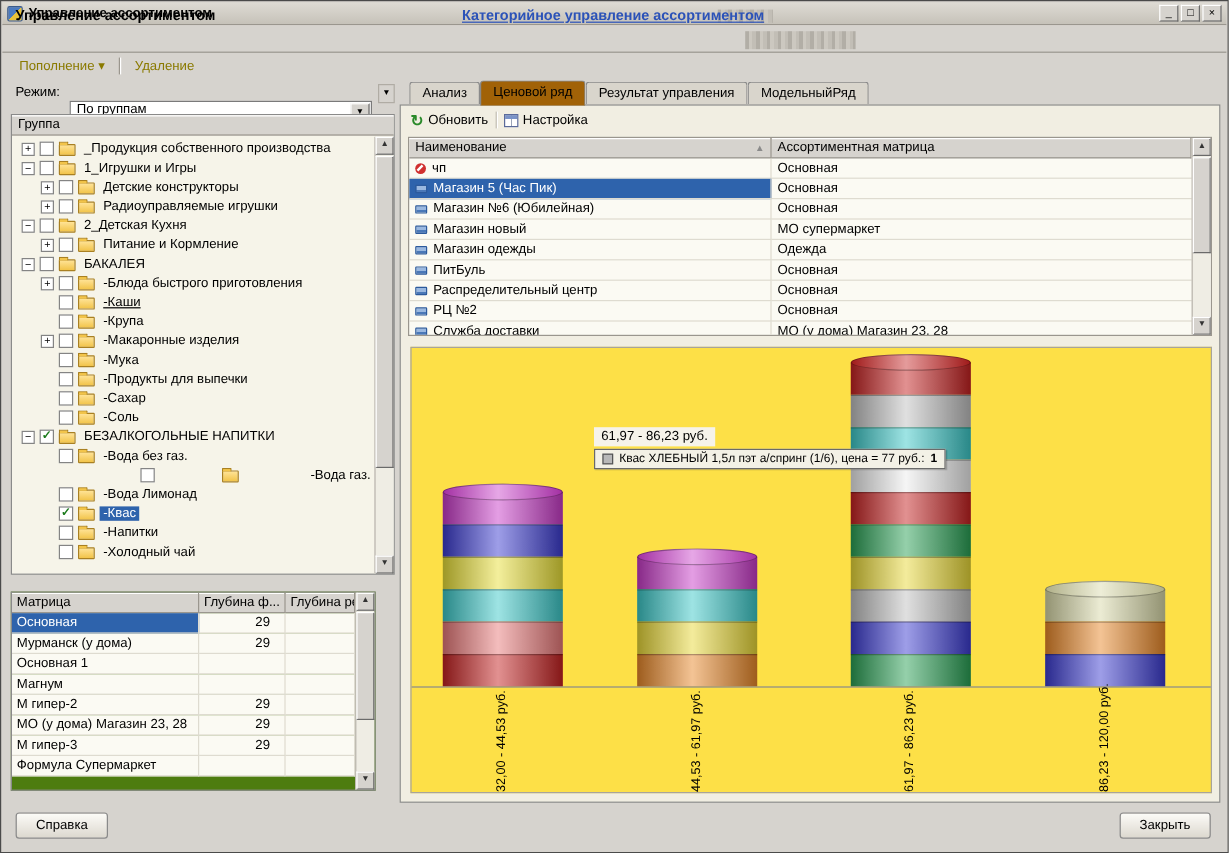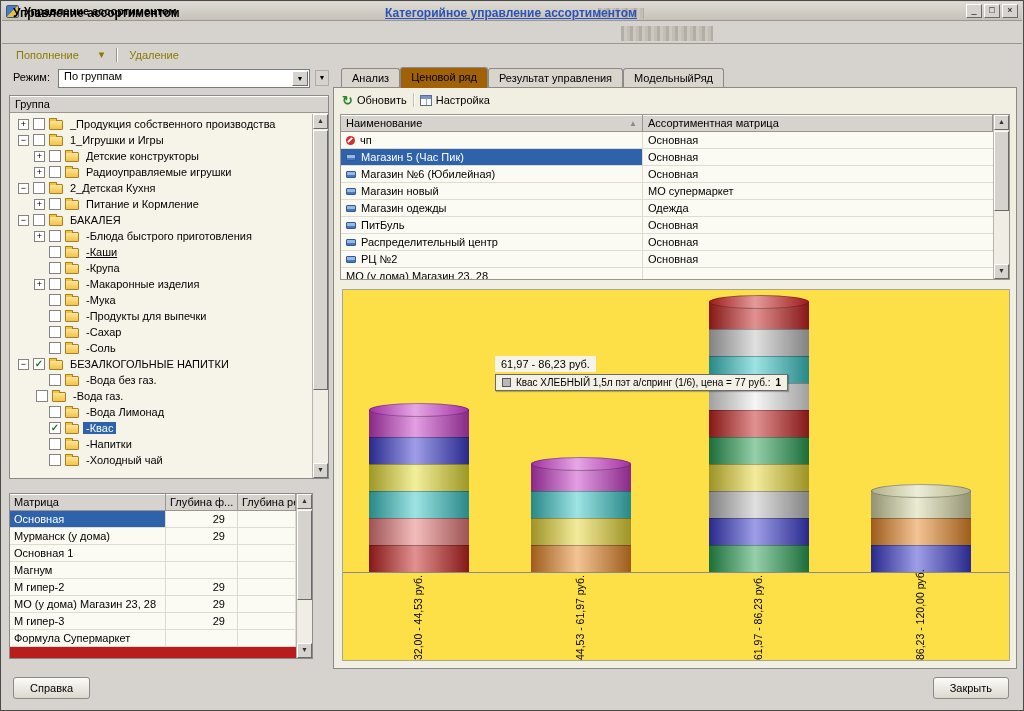--- a/index.html
+++ b/index.html
@@ -17,27 +17,27 @@
   
   .headerbar{position:absolute;left:1px;top:20px;right:1px;height:23px;background:#d6d3ce;border-bottom:1px solid #9a968e}
   .page-title{position:absolute;left:12px;top:5px;font-weight:bold;font-size:12px}
   .header-link{position:absolute;left:384px;top:5px;font-size:12px;font-weight:bold;color:#2b52b8;text-decoration:underline;cursor:pointer}
   .redact{background:repeating-linear-gradient(90deg,#b2aea6 0 3px,#ccc8c0 3px 6px,#c2beb6 6px 9px)}
   .redact-a{position:absolute;left:596px;top:6px;width:46px;height:11px}
   .redact-b{position:absolute;left:620px;top:25px;width:92px;height:15px}
 
   
   .main-toolbar{position:absolute;left:1px;top:43px;right:1px;height:21px;display:flex;align-items:center;padding-left:10px;gap:8px}
-  .tbtn{color:#8a7a00;padding:2px 4px;cursor:pointer;display:flex;align-items:center;gap:20px}
+  .tbtn{color:#8a7a00;padding:2px 4px;cursor:pointer;display:flex;align-items:center;gap:3px}
   .tsep{width:1px;height:14px;background:#9a968e;box-shadow:1px 0 0 #fff}
 
   
   .mode-row{position:absolute;left:1px;top:64px;width:330px;height:26px}
   .mode-label{position:absolute;left:11px;top:6px}
-  .combo{position:absolute;left:56px;top:4px;width:252px;height:19px;background:#fff;border:1px solid #7a7a7a}
+  .combo{position:absolute;left:56px;top:19px;width:252px;height:19px;background:#fff;border:1px solid #7a7a7a}
   .combo-val{padding:2px 5px;white-space:nowrap}
   .combo-drop{position:absolute;right:1px;top:1px;width:16px;height:15px;background:#d6d3ce;border:1px solid;border-color:#fff #6a6a6a #6a6a6a #fff;font-size:7px;line-height:13px;text-align:center}
   .mode-extra{position:absolute;left:313px;top:5px;width:14px;height:16px;font-size:7px;line-height:14px;text-align:center;background:#d6d3ce;border:1px solid #b0aca4}
 
   
   .panel{position:absolute;background:#f6f4e9;border:1px solid #8a8a8a}
   #group-panel{left:8px;top:94px;width:320px;height:384px}
   .panel-h{height:17px;background:#d6d3ce;border-bottom:1px solid #9a968e;display:flex;align-items:center;padding:0 5px;box-shadow:inset 0 1px 0 #fff}
   #tree{position:absolute;left:0;top:18px;right:16px;bottom:0;overflow:hidden;padding-top:2px}
   .tree-row{height:16px;display:flex;align-items:center;white-space:nowrap}
@@ -51,21 +51,21 @@
 
   
   .vsb{position:absolute;top:18px;right:0;width:16px;bottom:0;background:#efede4;border-left:1px solid #b8b4ac}
   .vsb.full{top:0}
   .sbbtn{position:absolute;left:0;width:15px;height:15px;background:#d6d3ce;border:1px solid;border-color:#fff #6a6a6a #6a6a6a #fff;font-size:7px;line-height:12px;text-align:center;color:#333}
   .sbbtn.up{top:0}
   .sbbtn.dn{bottom:0}
   .sbthumb{position:absolute;left:0;width:15px;background:#d6d3ce;border:1px solid;border-color:#fff #6a6a6a #6a6a6a #fff}
 
   
-  #matrix-panel{left:8px;top:492px;width:304px;height:166px;background:#b91c1c}
+  #matrix-panel{left:8px;top:492px;width:304px;height:166px;background:#4d7c0f}
   .m-head{display:grid;grid-template-columns:156px 72px 1fr;height:17px;background:#d6d3ce;margin-right:16px}
   .m-hcell{border-right:1px solid #9a968e;border-bottom:1px solid #9a968e;padding:2px 4px;box-shadow:inset 0 1px 0 #fff;white-space:nowrap;overflow:hidden}
   .m-row{display:grid;grid-template-columns:156px 72px 1fr;height:17px;margin-right:16px;background:#fbfaf3}
   .m-cell{border-right:1px solid #dedbd0;border-bottom:1px solid #dedbd0;padding:2px 4px;white-space:nowrap;overflow:hidden}
   .m-cell.num{text-align:right;padding-right:12px}
   .m-cell.sel{background:#2e63ac;color:#fff}
 
   
   #tabs{position:absolute;left:340px;top:64px;right:16px;height:22px;display:flex;align-items:flex-end}
   .tab{padding:3px 10px;background:#d9d5cc;border:1px solid #8a8a8a;border-bottom:none;border-radius:3px 3px 0 0;margin-right:0;cursor:pointer;position:relative}
@@ -249,21 +249,21 @@
           <span class="cb">✓</span>
           <span class="folder"></span>
           <span class="tree-label">БЕЗАЛКОГОЛЬНЫЕ НАПИТКИ</span>
         </div>
         <div class="tree-row" style="padding-left: 24px;">
           <span class="exp sp"></span>
           <span class="cb"></span>
           <span class="folder"></span>
           <span class="tree-label">-Вода без газ.</span>
         </div>
-        <div class="tree-row" style="padding-left: 11px;">
+        <div class="tree-row" style="padding-left: 40px; justify-content: space-between;">
           <span class="exp sp"></span>
           <span class="cb"></span>
           <span class="folder"></span>
           <span class="tree-label">-Вода газ.</span>
         </div>
         <div class="tree-row" style="padding-left: 24px;">
           <span class="exp sp"></span>
           <span class="cb"></span>
           <span class="folder"></span>
           <span class="tree-label">-Вода Лимонад</span>
@@ -447,20 +447,24 @@
             <div class="s-cell">
               <span class="store-ic"></span>
               <span>РЦ №2</span>
             </div>
             <div class="s-cell">
               <span>Основная</span>
             </div>
           </div>
           <div class="s-row">
             <div class="s-cell">
+              <span class="store-ic"></span>
+              <span>Служба доставки</span>
+            </div>
+            <div class="s-cell">
               <span>МО (у дома) Магазин 23, 28</span>
             </div>
           </div>
         </div>
       <div class="vsb full">
         <span class="sbbtn up">▲</span>
         <span class="sbthumb" style="top:16px;height:80px"></span>
         <span class="sbbtn dn">▼</span>
       </div>
     </div>

